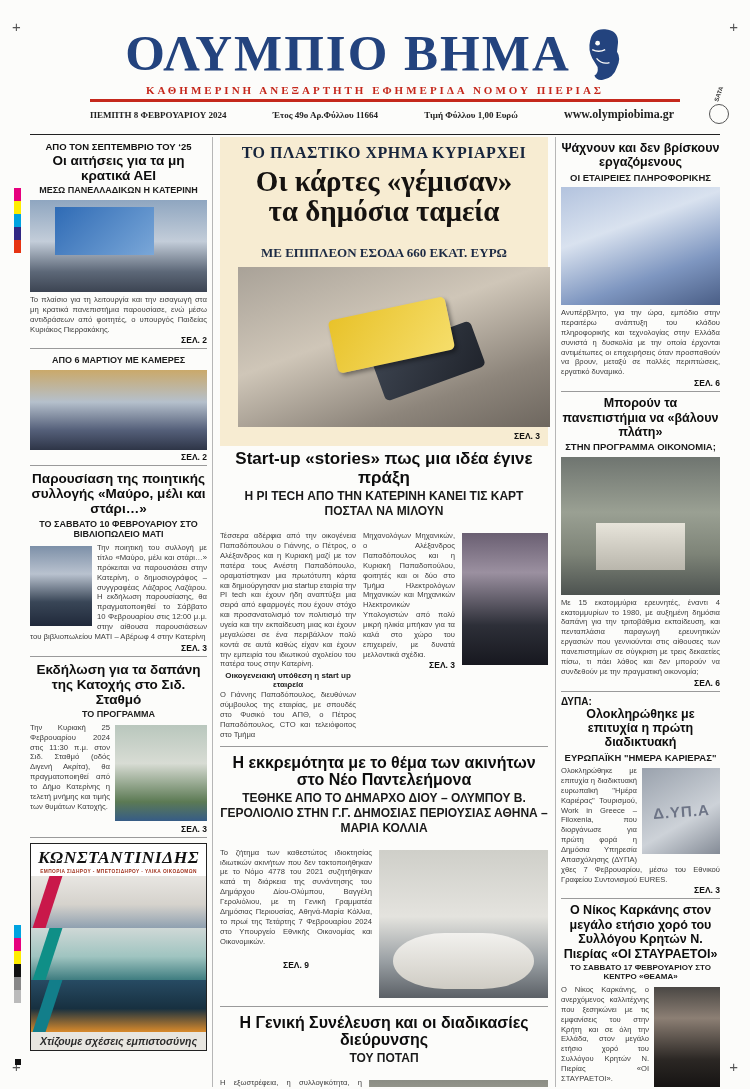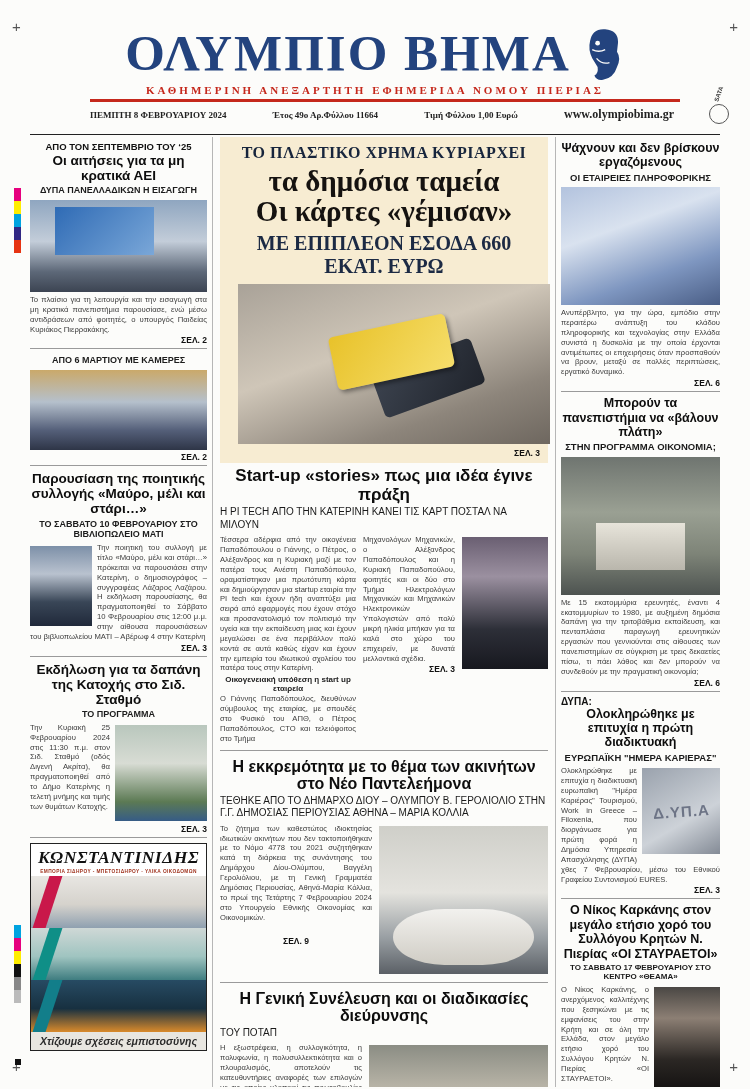--- a/index.html
+++ b/index.html
@@ -58,27 +58,27 @@
   .ph-univ    { height:138px; background:linear-gradient(180deg,#6f7570 0%,#9aa093 40%,#7e8478 70%,#4d5350 100%); }
   .ph-univ-bld{ position:absolute; left:22%; bottom:18%; width:56%; height:34%; background:linear-gradient(180deg,#e7e4da,#b9b6ac); }
   .ph-dypa    { float:right; width:78px; height:86px; margin:2px 0 2px 5px; background:linear-gradient(150deg,#9aa2ad,#cdd2d8 60%,#848b96); display:flex; align-items:center; justify-content:center; }
   .dypa-text  { color:#6d7486; font-weight:bold; font-size:15px; letter-spacing:1px; transform:rotate(-4deg); }
   .ph-singer  { float:right; width:66px; height:104px; margin:2px 0 2px 5px; background:linear-gradient(180deg,#4a4744 0%,#8c7f74 30%,#2b2724 70%,#131110 100%); }
 
   
   .main-box { background:#f7ecd2; padding:7px 8px 5px; }
   .main-kicker { font-family:"Liberation Serif", serif; font-weight:bold; font-size:16px; text-align:center; color:#17253c; letter-spacing:.5px; }
   .main-title { font-family:"Liberation Serif", serif; font-weight:bold; font-size:29px; line-height:1.05; text-align:center; color:#151210; margin-top:4px; }
-  .main-sub { font-family:"Liberation Serif", serif; font-weight:bold; font-size:20px; text-align:center; color:#1c2a44; margin-top:5px; }
+  .main-sub { font-family:"Liberation Serif", serif; font-weight:bold; font-size:13px; text-align:center; color:#1c2a44; margin-top:18px; }
 
   .c-title { font-weight:bold; font-size:17px; text-align:center; line-height:1.1; color:#0d0d0d; }
-  .c-sub   { font-weight:normal; font-size:10px; line-height:1.25; margin-top:2px; color:#1a1a1a; }
+  .c-sub   { font-weight:bold; font-size:12px; text-align:center; line-height:1.25; margin-top:2px; color:#1a1a1a; }
   .c-body  { font-size:7.6px; line-height:1.3; text-align:justify; color:#3a3a3a; }
   .crosshead { font-weight:bold; font-size:8px; text-align:center; color:#222; margin:2px 0 1px; }
-  .cols { display:flex; gap:7px; margin-top:4px; }
+  .cols { display:flex; gap:7px; margin-top:12px; }
 
   
   .ad { border:1.5px solid #222; margin-top:5px; background:#fff; }
   .ad-name { font-family:"Liberation Serif", serif; font-style:italic; font-weight:bold; font-size:17.5px; text-align:center; letter-spacing:.5px; color:#111; padding-top:3px; }
   .ad-serv { font-size:4.8px; text-align:center; color:#a0341f; font-weight:bold; letter-spacing:.4px; margin:1px 0 2px; }
   .ad-strip { position:relative; height:52px; overflow:hidden; }
   .ad-strip .slash { position:absolute; left:10px; top:-6px; width:13px; height:64px; transform:skewX(-18deg); }
   .ad-s1 { background:linear-gradient(180deg,#e8e6e2 0%,#d5d2cc 55%,#8fa0b0 100%); }
   .ad-s2 { background:linear-gradient(180deg,#cfd8d6 0%,#9fc4c0 55%,#3f7d80 100%); }
   .ad-s3 { background:linear-gradient(180deg,#274b63 0%,#173040 55%,#d98a2b 100%); }
@@ -144,21 +144,21 @@
     </div>
   </div>
 
   <div class="content">
 
     <div class="col-left">
 
       <div class="art">
         <div class="kicker">ΑΠΟ ΤΟΝ ΣΕΠΤΕΜΒΡΙΟ ΤΟΥ ‘25</div>
         <div class="title">Οι αιτήσεις για τα μη κρατικά ΑΕΙ</div>
-        <div class="subhead">ΔΥΠΑ ΠΑΝΕΛΛΑΔΙΚΩΝ Η ΕΙΣΑΓΩΓΗ</div>
+        <div class="subhead">ΜΕΣΩ ΠΑΝΕΛΛΑΔΙΚΩΝ Η ΚΑΤΕΡΙΝΗ</div>
         <div class="ph ph-press">
             <div class="ph-screen"></div>
           </div>
         <div class="body">Το πλαίσιο για τη λειτουργία και την εισαγωγή στα μη κρατικά πανεπιστήμια παρουσίασε, ενώ μέσω αντιδράσεων από φοιτητές, ο υπουργός Παιδείας Κυριάκος Πιερρακάκης.</div>
         <div class="pageref">ΣΕΛ. 2</div>
       </div>
 
       <div class="art">
         <div class="subhead">ΑΠΟ 6 ΜΑΡΤΙΟΥ ΜΕ ΚΑΜΕΡΕΣ</div>
         <div class="ph ph-stadium"></div>
@@ -202,22 +202,22 @@
         <div class="ad-slogan">Χτίζουμε σχέσεις εμπιστοσύνης</div>
 
       </div>
     </div>
 
     <div class="col-center">
 
       <div class="main-box">
         <div class="main-kicker">ΤΟ ΠΛΑΣΤΙΚΟ ΧΡΗΜΑ ΚΥΡΙΑΡΧΕΙ</div>
         <div class="main-title">
+          <div>Οι κάρτες «γέμισαν»</div>
           <div>τα δημόσια ταμεία</div>
-          <div>Οι κάρτες «γέμισαν»</div>
         </div>
         <div class="main-sub">ΜΕ ΕΠΙΠΛΕΟΝ ΕΣΟΔΑ 660 ΕΚΑΤ. ΕΥΡΩ</div>
         <div class="ph ph-cards">
           <div class="card-d"></div>
           <div class="card-y"></div>
         </div>
         <div class="pageref">ΣΕΛ. 3</div>
       </div>
 
       <div class="art" style="border-bottom:none;">

